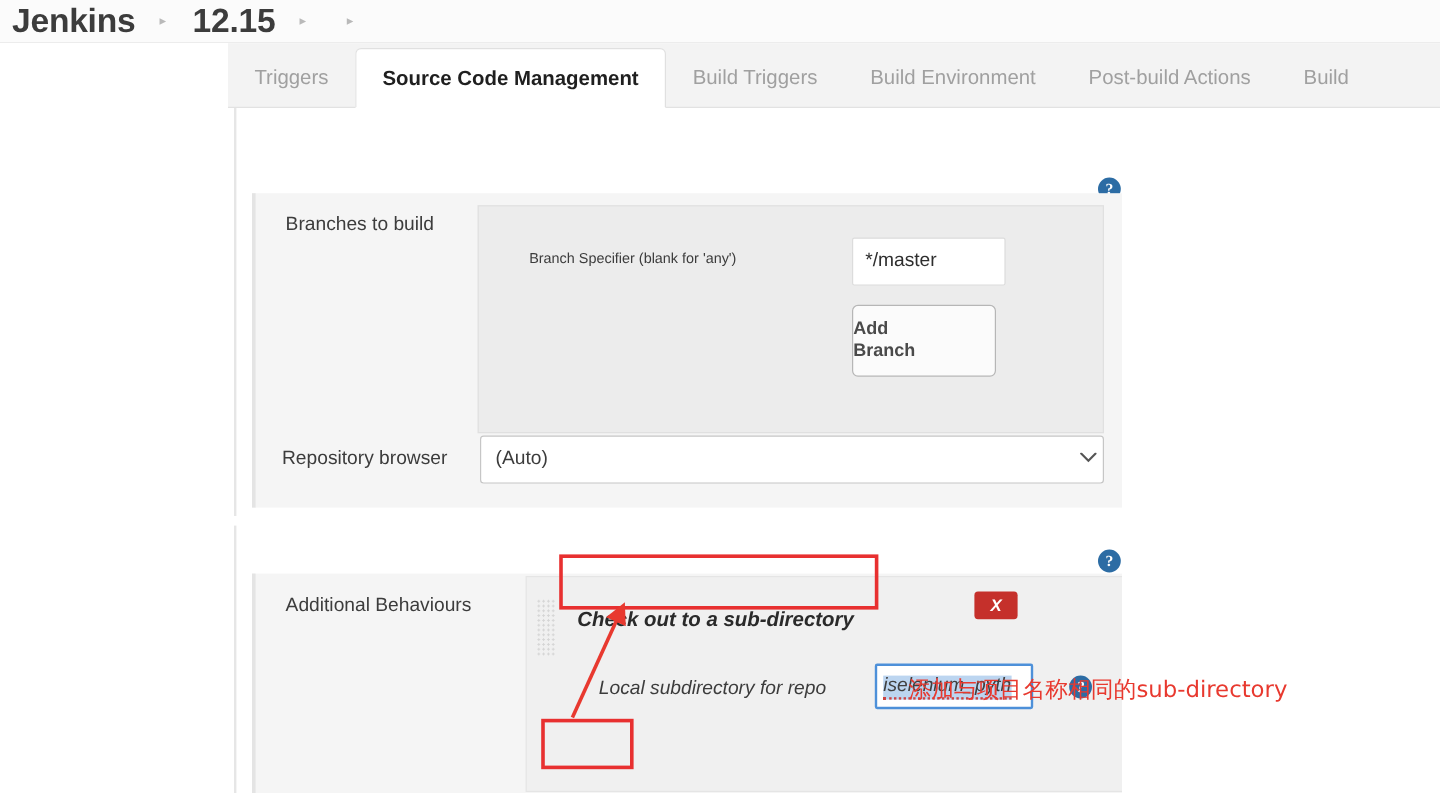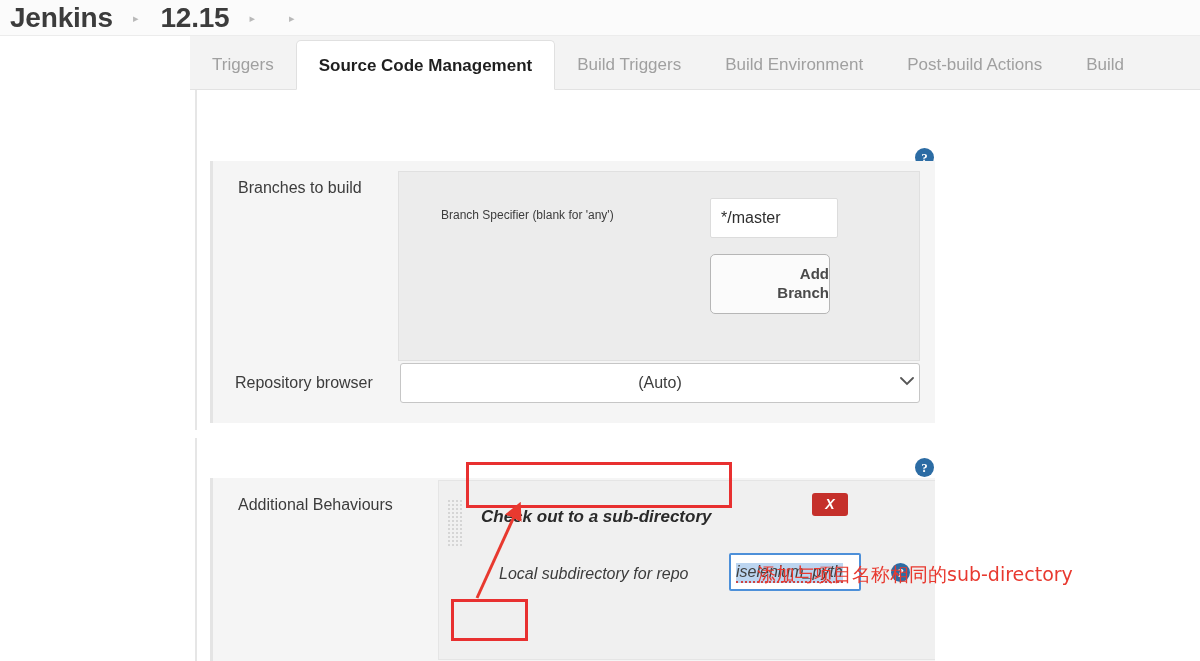--- a/index.html
+++ b/index.html
@@ -210,21 +210,21 @@
     height: 60px;
     background: #fbfbfb;
     border: 1px solid #b6b6b6;
     border-radius: 5px;
     font-size: 15px;
     font-weight: bold;
     color: #4a4a4a;
     line-height: 1.25;
     display: flex;
     flex-direction: column;
-    align-items: flex-end;
+    align-items: flex-start;
     justify-content: center;
     box-sizing: border-box;
     cursor: pointer;
     font-family: "Liberation Sans", sans-serif;
   }
 
   
   #repo-browser-row {
     position: absolute;
     left: 20px; top: 268px;
@@ -245,21 +245,20 @@
     height: 40px;
     background: #ffffff;
     border: 1px solid #c6c6c6;
     border-radius: 3px;
     box-sizing: border-box;
     font-size: 16px;
     color: #3c3c3c;
     padding: 0 12px;
     line-height: 38px;
     cursor: pointer;
-    text-align: center;
   }
   #repo-browser-chevron {
     position: absolute;
     left: 690px; top: 17px;
     color: #555;
     font-size: 13px;
     line-height: 1;
   }
 
   #help-top {

